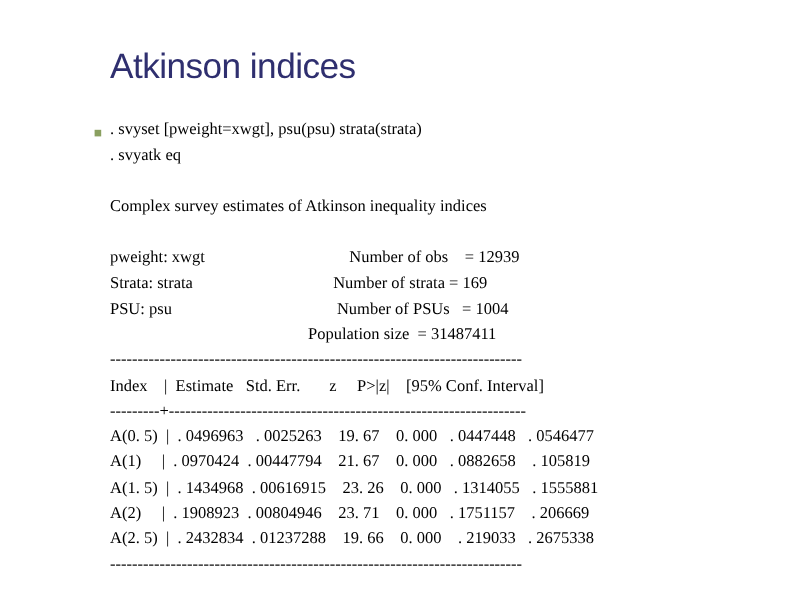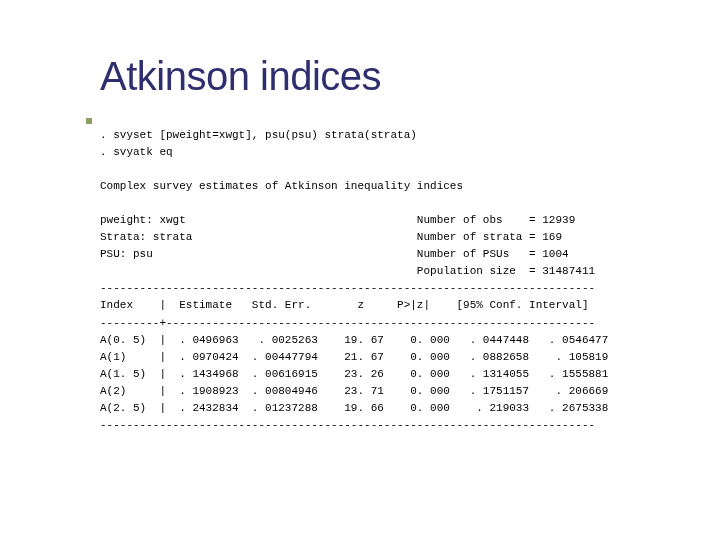--- a/index.html
+++ b/index.html
@@ -1,20 +1,20 @@
 <!DOCTYPE html>
 <html><head>
 <meta charset="utf-8">
 <style>
   html,body{margin:0;padding:0;background:#fff;}
   body{width:720px;height:540px;overflow:hidden;}
   .slide{padding:38px 50px 0 100px;}
-  h1{font-family:Verdana,Geneva,sans-serif;font-size:40px;font-weight:400;color:#2f2f6f;margin:16px 0 28px 0;letter-spacing:-.5px;}
+  h1{font-family:Verdana,Geneva,sans-serif;font-size:32px;font-weight:400;color:#2f2f6f;margin:4px 0 28px 0;letter-spacing:-.5px;}
   .bullet{position:absolute;left:86px;top:118px;width:6px;height:6px;background:#8aa060;}
-  pre{font-family:Liberation Mono, monospace;font-size:11px;line-height:1.55;color:#000;margin:0;white-space:pre;}
+  pre{font-family:Liberation Serif, serif;font-size:15px;line-height:1.55;color:#000;margin:0;white-space:pre;}
 </style>
 </head>
 <body>
 
 <div class="slide">
   <h1>Atkinson indices</h1>
   <div class="bullet"></div>
   <pre><span>. svyset [pweight=xwgt], psu(psu) strata(strata)</span>
 <span>. svyatk eq</span>
 <span> </span>

